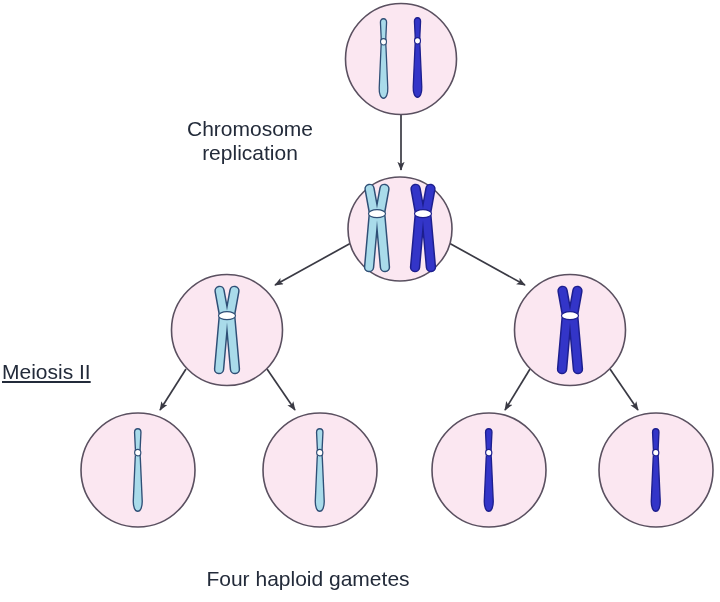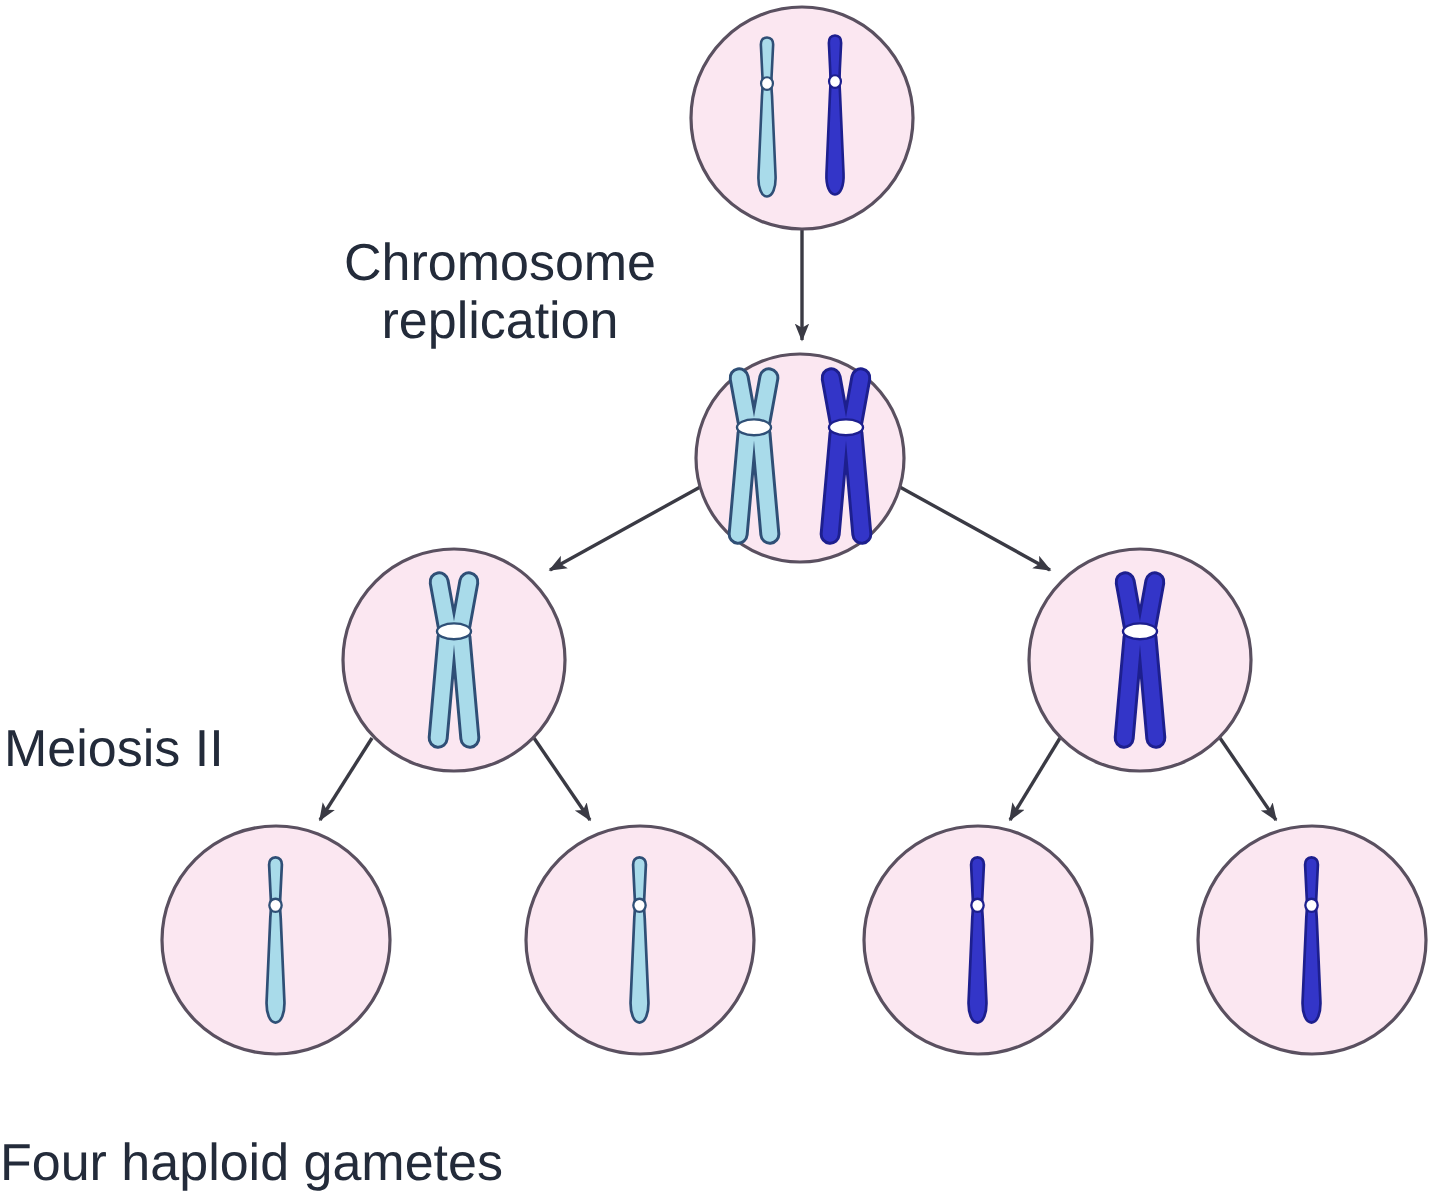--- a/index.html
+++ b/index.html
@@ -25,28 +25,28 @@
   .centromere{fill:#ffffff;stroke:var(--cs);stroke-width:1.2;}
 
   
   .arrow-line{stroke:var(--arrow,#3a3a44);stroke-width:1.7;fill:none;}
   .arrow-head{fill:var(--arrow,#3a3a44);}
 
   
   .lbl{
     position:absolute;
     color:var(--text,#232b3a);
-    font-size:26px;
+    font-size:21px;
     line-height:1.12;
     white-space:pre-line;
   }
   .lbl-replication{left:152px;top:117px;width:196px;text-align:center;}
   .lbl-m1{left:94px;top:220px;}
-  .lbl-m2{left:2px;top:360px;}
-  .lbl-caption{left:0;top:567px;width:616px;text-align:left;}
+  .lbl-m2{left:2px;top:360px;text-decoration:underline;}
+  .lbl-caption{left:0;top:567px;width:616px;text-align:center;}
 </style>
 </head>
 <body>
 
 <div class="stage">
 
   <svg width="720" height="602" viewBox="0 0 720 602">
     <defs>
       <marker id="ah" markerWidth="10" markerHeight="8" refX="8.2" refY="3.6" orient="auto" markerUnits="userSpaceOnUse">
         <path class="arrow-head" d="M0,0 L9,3.6 L0,7.2 L2.1,3.6 Z"></path>

